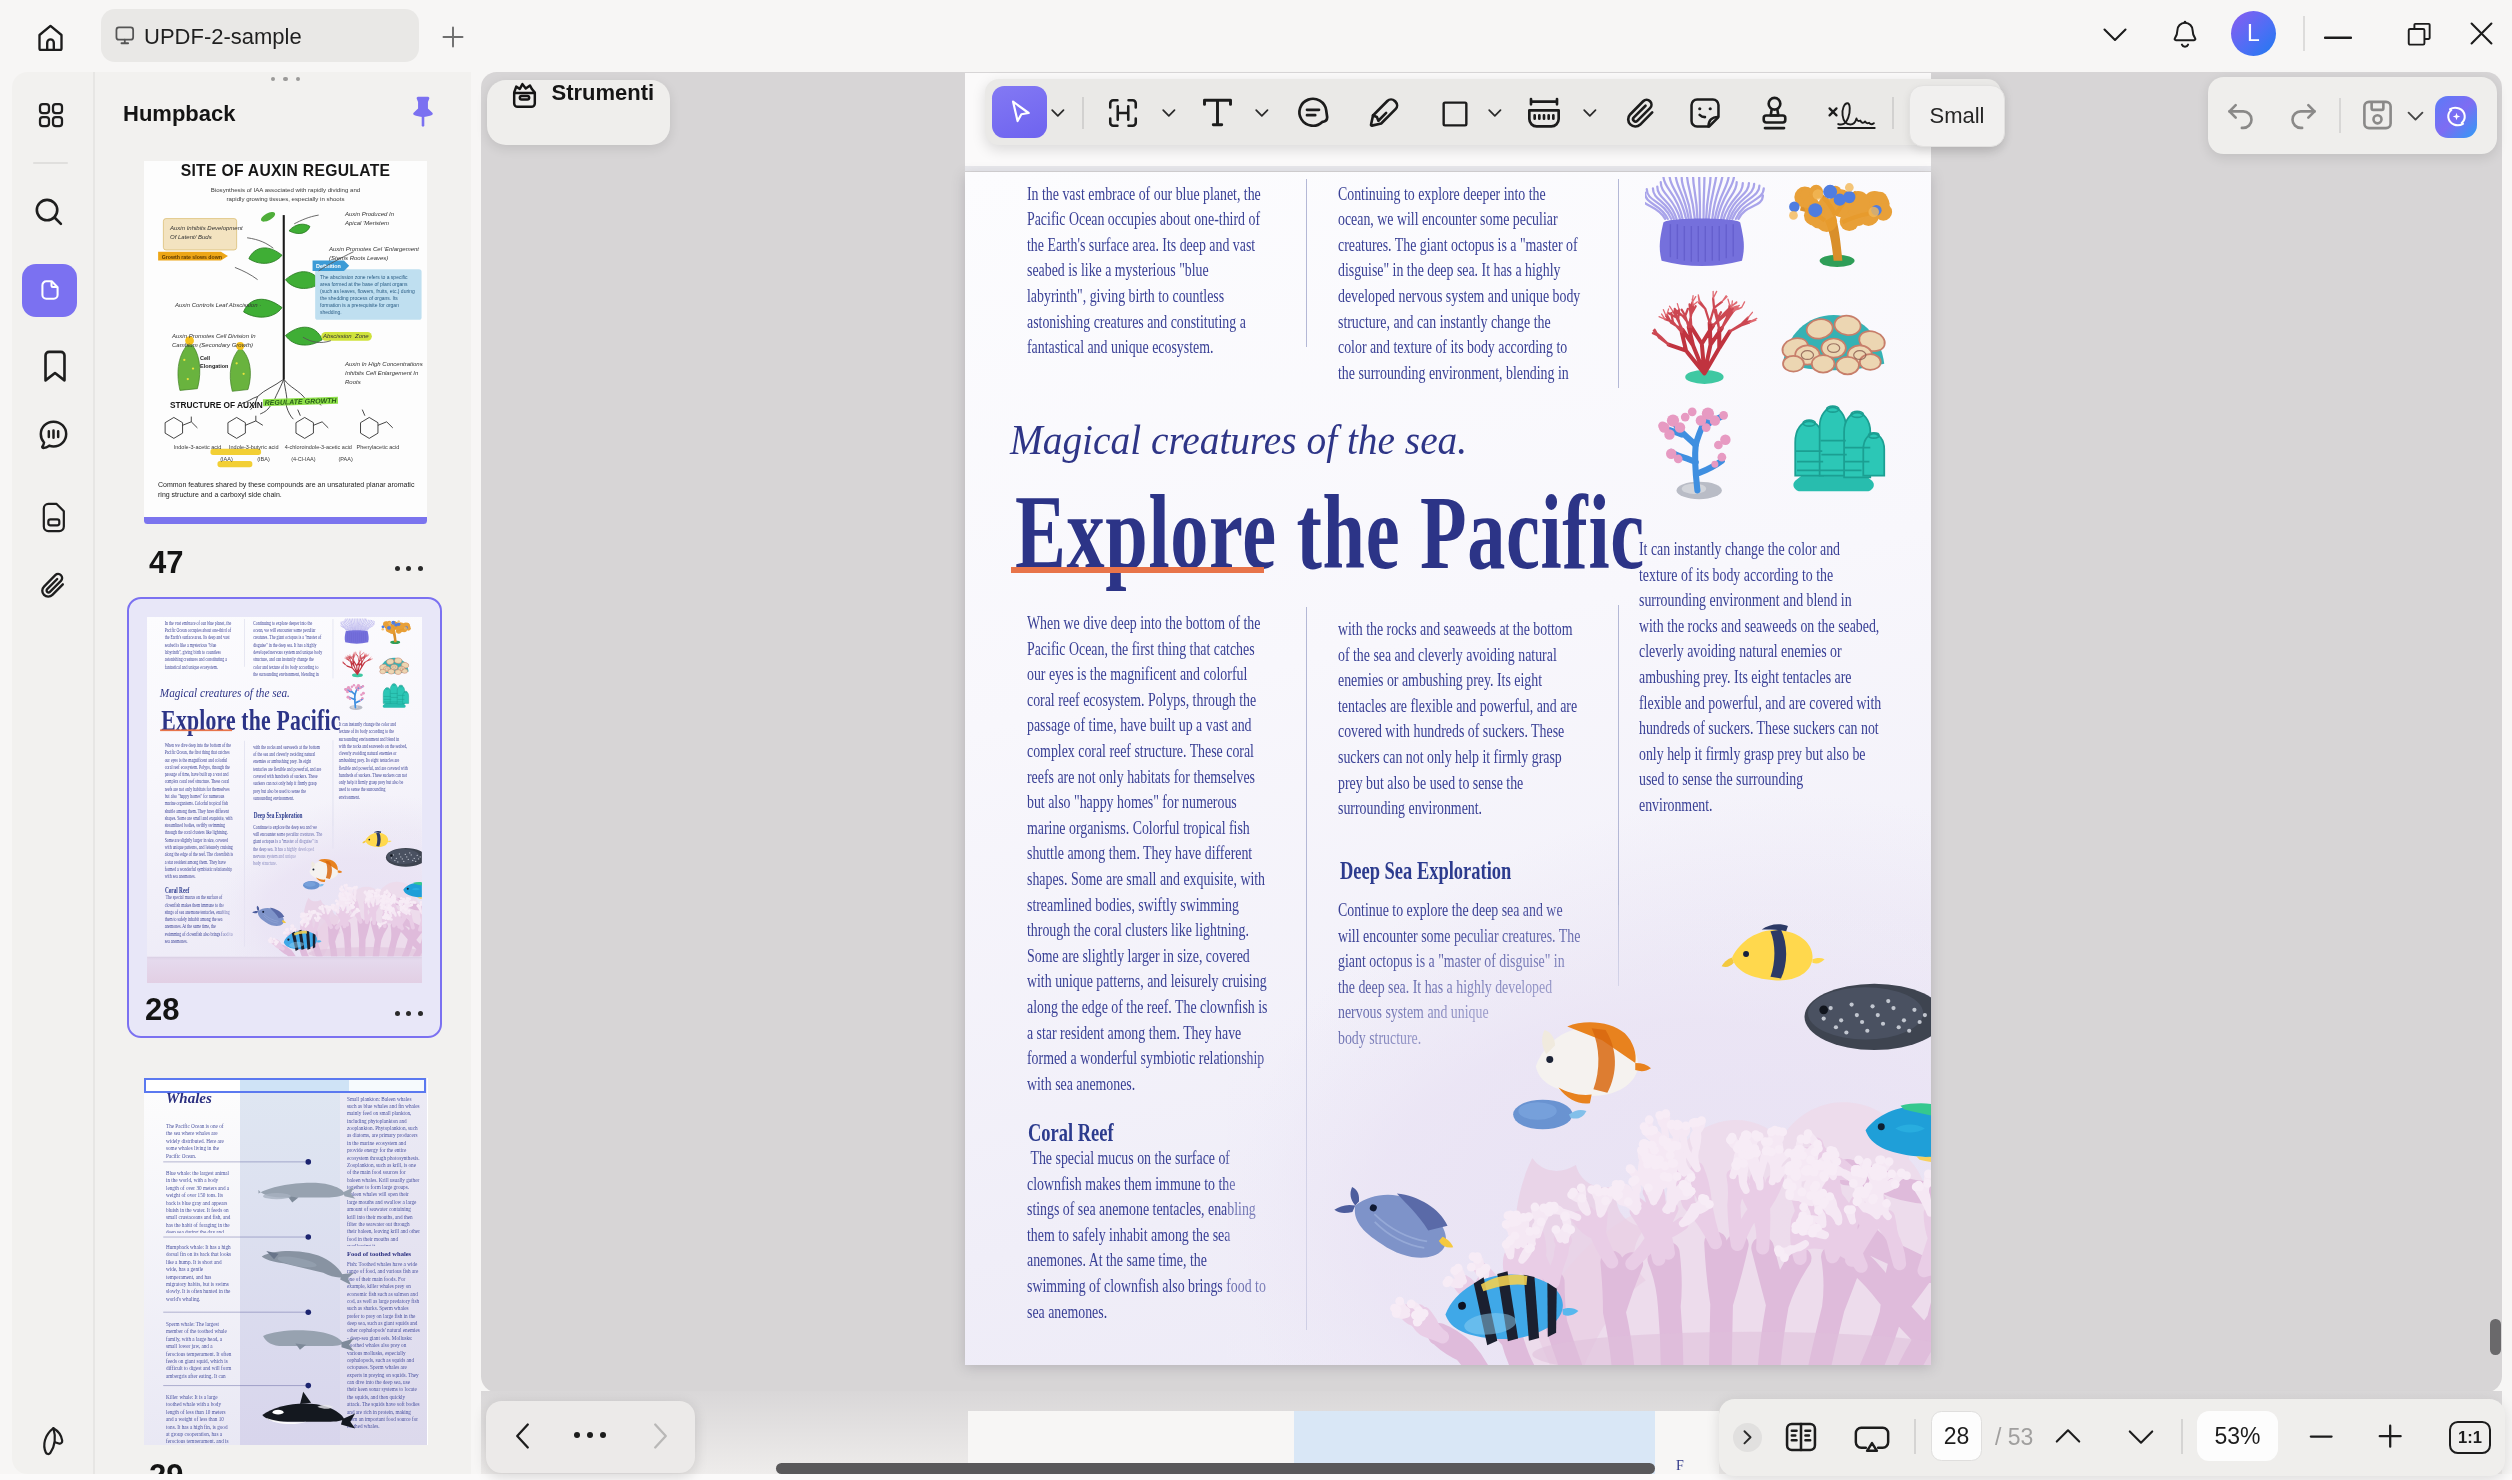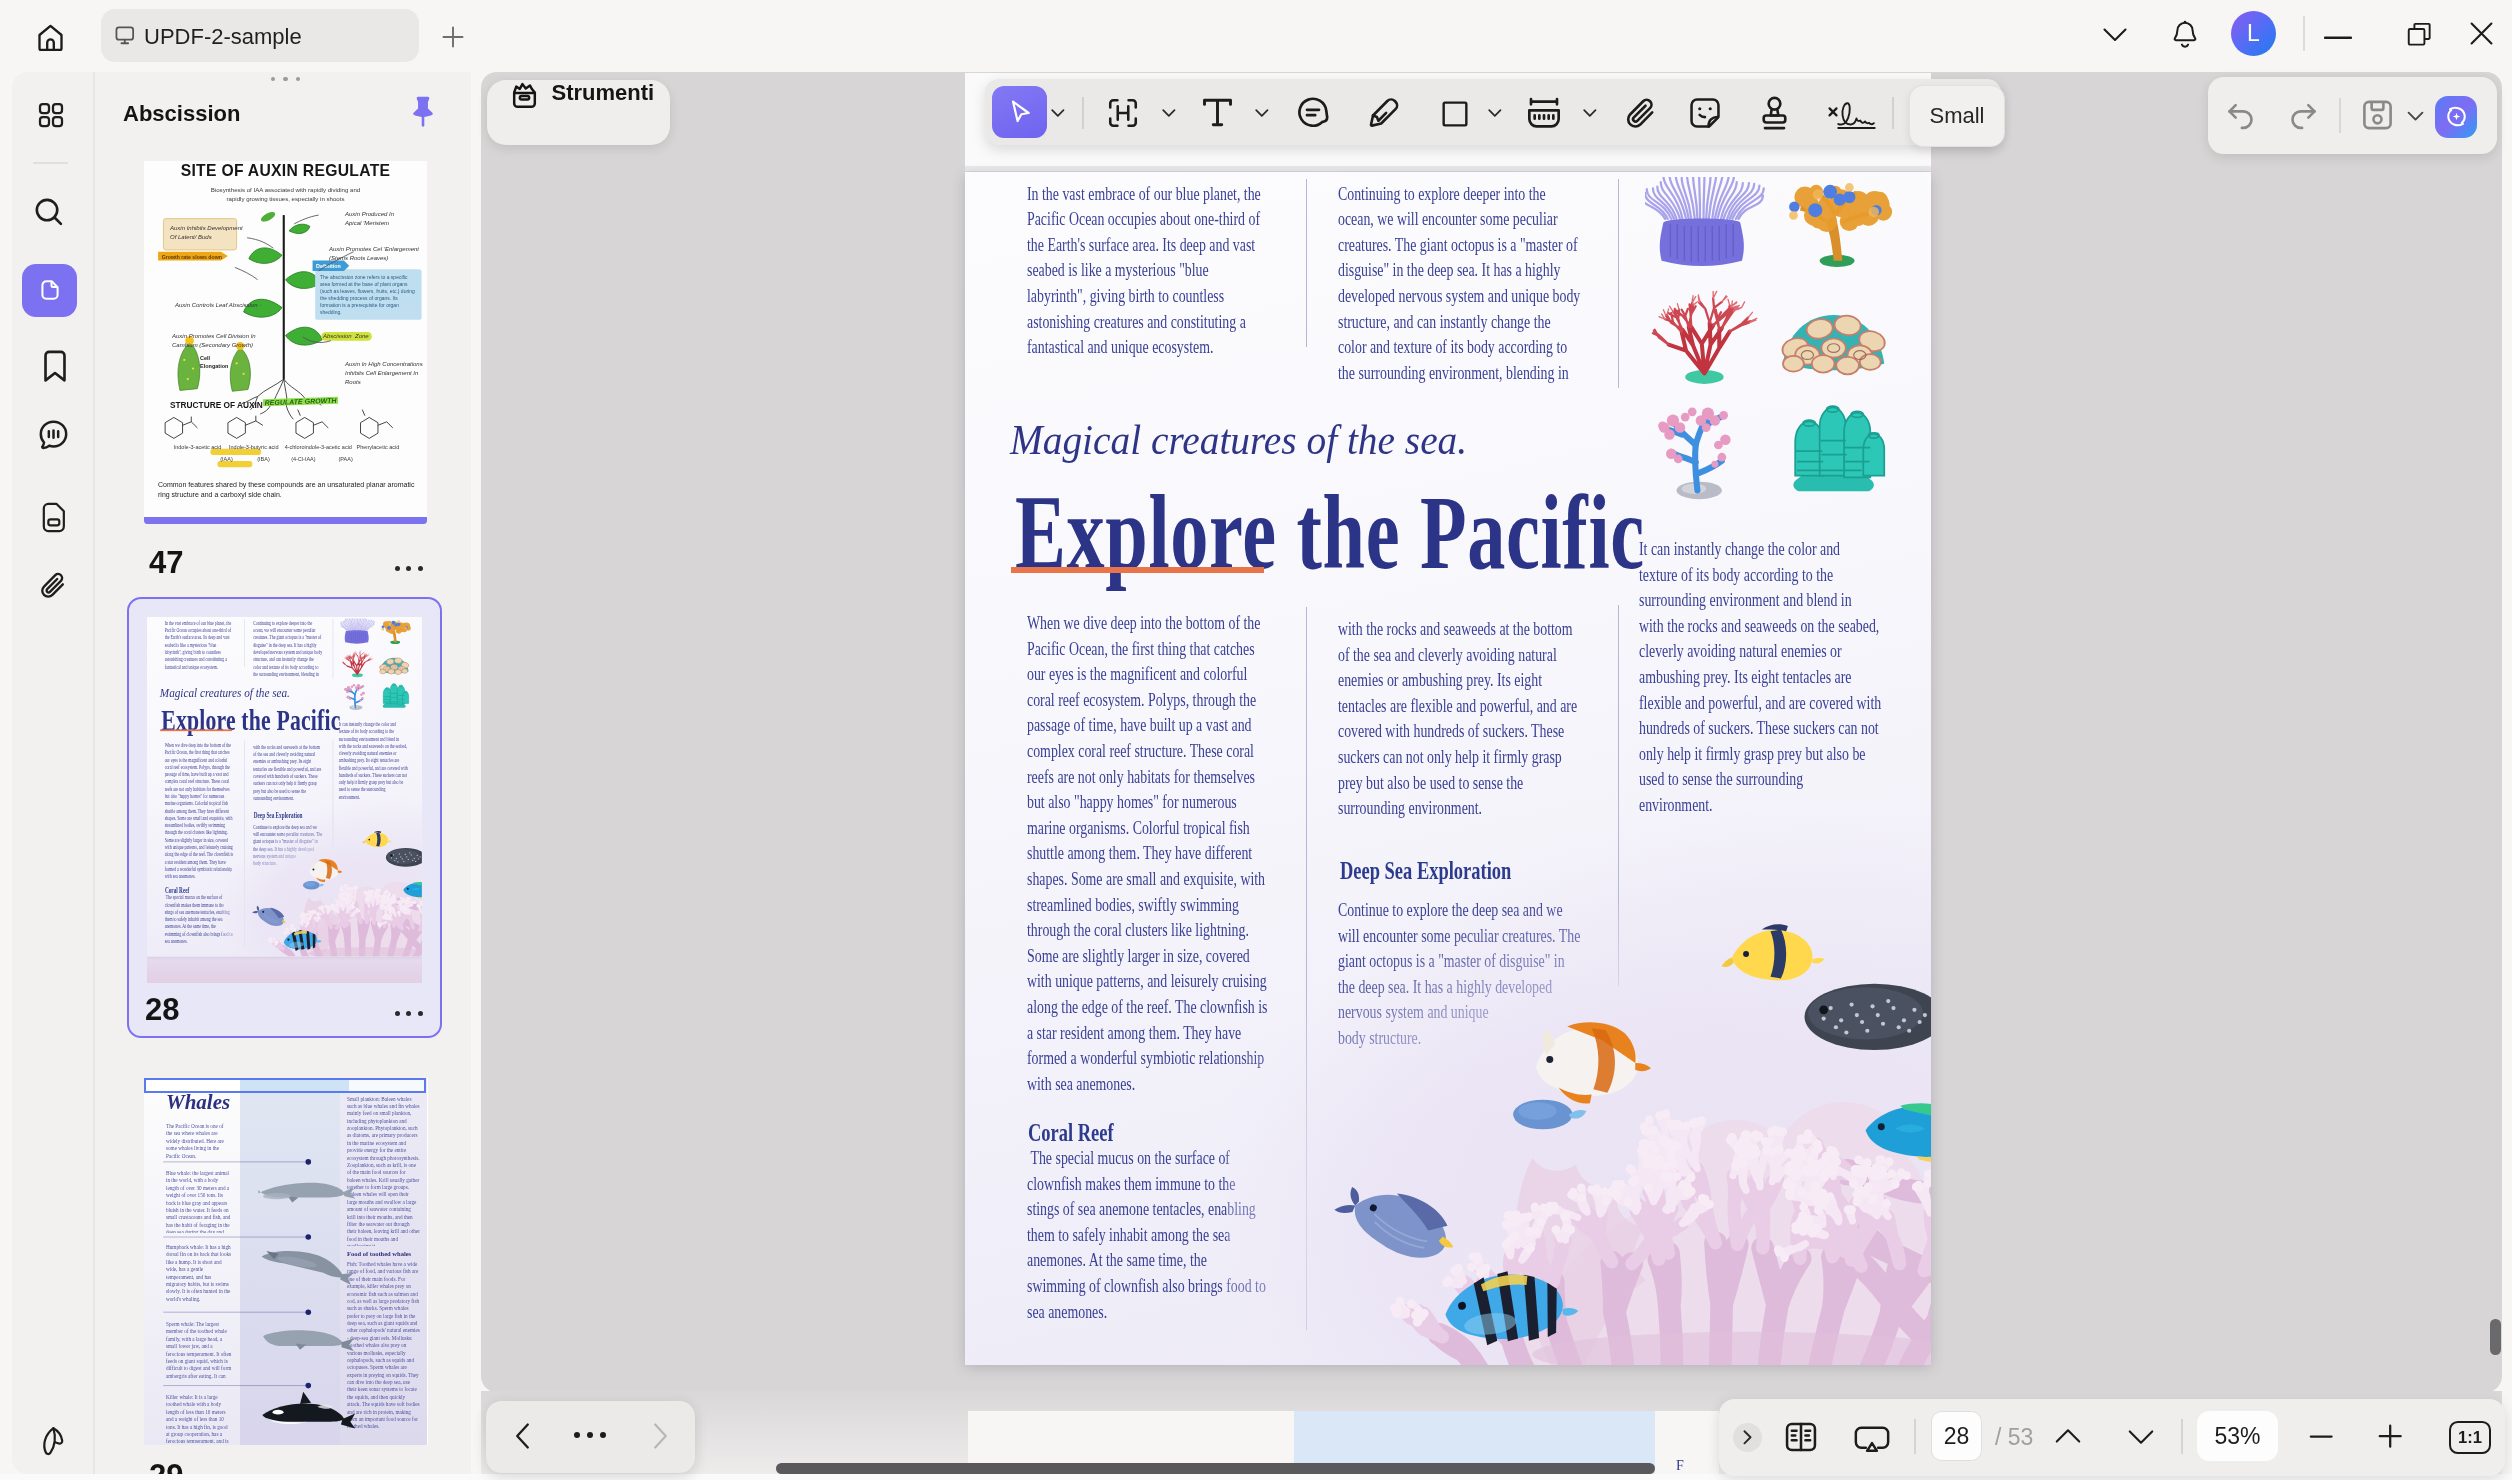--- a/index.html
+++ b/index.html
@@ -88,21 +88,21 @@
   <path d="M13.5 3.5c3.6 2 6.2 5.5 6.8 9.6.2 1.5-1.2 2.7-2.6 2.2l-3-1"></path>
 </svg>
 
 <div class="abs" style="left:271px;top:77px;width:35px;height:7px;">
   <div style="display:flex;gap:7.9px;">
       <i style="width:4.4px;height:4.4px;border-radius:2.6px;background:#9b9a99;"></i>
       <i style="width:4.4px;height:4.4px;border-radius:2.6px;background:#9b9a99;"></i>
       <i style="width:4.4px;height:4.4px;border-radius:2.6px;background:#9b9a99;"></i>
     </div>
 </div>
-<div class="abs" style="left:123px;top:101px;font-size:22px;font-weight:bold;color:#141414;">Abscission</div>
+<div class="abs" style="left:123px;top:101px;font-size:22px;font-weight:bold;color:#141414;">Humpback</div>
 <svg class="abs" style="left:410px;top:94px" width="26" height="38" viewBox="0 0 20 29" fill="#7b71f1">
   <path d="M6.2 2h7.6c.8 0 1.3.8 1 1.5l-1 2.5v5l3.4 3.4c.5.5.4 1.4-.3 1.7-1.9.9-4.3 1.4-6.9 1.4s-5-.5-6.9-1.4c-.7-.3-.8-1.2-.3-1.7L6.2 11V6l-1-2.5c-.3-.7.2-1.5 1-1.5z"></path>
   <rect x="9" y="16" width="2" height="9" rx="1"></rect>
 </svg>
 
 <div id="thumb27" class="abs" style="left:144px;top:161px;width:283px;height:362px;background:#fdfdfd;overflow:hidden;font-family:'Liberation Sans',sans-serif;">
   <div style="position:absolute;left:0;top:0.9px;width:100%;text-align:center;font-weight:bold;font-size:15.7px;color:#161616;letter-spacing:0.3px;">SITE OF AUXIN REGULATE</div>
   <div style="position:absolute;left:0;top:23.6px;width:100%;text-align:center;font-size:6.1px;color:#3a3a3a;line-height:1.5;">Biosynthesis of IAA associated with rapidly dividing and<br>rapidly growing tissues, especially in shoots</div>
   <svg style="position:absolute;left:0;top:0" width="283" height="362" viewBox="0 0 324 415">
     <path d="M160 62V250" stroke="#1a1a1a" stroke-width="2.4"></path>
@@ -852,21 +852,21 @@
 <div class="abs" style="left:395px;top:1011px;display:flex;gap:6.1px;">
     <i style="width:5.2px;height:5.2px;border-radius:2.6px;background:#2a2a2a"></i>
     <i style="width:5.2px;height:5.2px;border-radius:2.6px;background:#2a2a2a"></i>
     <i style="width:5.2px;height:5.2px;border-radius:2.6px;background:#2a2a2a"></i>
   </div>
 
 <div id="thumb29" class="abs" style="left:144px;top:1078px;width:284px;height:367px;background:#fff;overflow:hidden;">
   <div style="position:absolute;left:0;top:0;width:96px;height:367px;background:linear-gradient(#fdfdfd,#e9e8f4);"></div>
   <div style="position:absolute;left:96px;top:0;width:100px;height:367px;background:linear-gradient(#dfe7f2,#d8d5ec);"></div>
   <div style="position:absolute;left:196px;top:0;width:87px;height:367px;background:linear-gradient(#ecebf5,#dcd9ec);"></div>
-  <div style="position:absolute;left:22px;top:12.2px;font-family:'Liberation Serif',serif;font-style:italic;font-weight:bold;font-size:21px;color:#2c3080;">Whales</div>
+  <div style="position:absolute;left:22px;top:12.2px;font-family:'Liberation Serif',serif;font-style:italic;font-weight:bold;font-size:15px;color:#2c3080;">Whales</div>
   <div class="t29" style="left:22px;top:45px;width:63px;">The Pacific Ocean is one of the sea where whales are widely distributed. Here are some whales living in the Pacific Ocean.</div>
   <div class="t29" style="left:22px;top:92px;width:66px;height:63px;">Blue whale: the largest animal in the world, with a body length of over 30 meters and a weight of over 150 tons. Its back is blue gray and appears bluish in the water. It feeds on small crustaceans and fish, and has the habit of foraging in the deep sea during the day and surfacing at night.</div>
   <div class="t29" style="left:22px;top:166px;width:66px;height:63px;">Humpback whale: It has a high dorsal fin on its back that looks like a hump. It is short and wide, has a gentle temperament, and has migratory habits, but is swims slowly. It is often hunted in the world's whaling.</div>
   <div class="t29" style="left:22px;top:243px;width:66px;height:59px;">Sperm whale: The largest member of the toothed whale family, with a large head, a small lower jaw, and a ferocious temperament. It often feeds on giant squid, which is difficult to digest and will form ambergris after eating. It can dive to a depth of nearly 3,000 meters underwater.</div>
   <div class="t29" style="left:22px;top:316px;width:66px;height:49px;">Killer whale: It is a large toothed whale with a body length of less than 10 meters and a weight of less than 10 tons. It has a high fin, is good at group cooperation, has a ferocious temperament, and is a large marine predator that preys on penguins, seals, etc., and sometimes even hunts great white sharks.</div>
   <div class="t29" style="left:203px;top:7px;width:73px;font-weight:bold;color:#2c3080;font-size:6.1px;">Food of baleen whales</div>
   <div class="t29" style="left:203px;top:17.5px;width:73px;height:150px;">Small plankton: Baleen whales such as blue whales and fin whales mainly feed on small plankton, including phytoplankton and zooplankton. Phytoplankton, such as diatoms, are primary producers in the marine ecosystem and provide energy for the entire ecosystem through photosynthesis. Zooplankton, such as krill, is one of the main food sources for baleen whales. Krill usually gather together to form large groups. Baleen whales will open their large mouths and swallow a large amount of seawater containing krill into their mouths, and then filter the seawater out through their baleen, leaving krill and other food in their mouths and swallowing it.</div>
   <div class="t29" style="left:203px;top:171px;width:73px;font-weight:bold;color:#2c3080;font-size:6.5px;">Food of toothed whales</div>
   <div class="t29" style="left:203px;top:183px;width:73px;height:175px;">Fish: Toothed whales have a wide range of food, and various fish are one of their main foods. For example, killer whales prey on economic fish such as salmon and cod, as well as large predatory fish such as sharks. Sperm whales prefer to prey on large fish in the deep sea, such as giant squids and other cephalopods' natural enemies - deep-sea giant eels. Mollusks: Toothed whales also prey on various mollusks, especially cephalopods, such as squids and octopuses. Sperm whales are experts in preying on squids. They can dive into the deep sea, use their keen sonar systems to locate the squids, and then quickly attack. The squids have soft bodies and are rich in protein, making them an important food source for toothed whales.</div>
   <svg style="position:absolute;left:0;top:0" width="284" height="367" viewBox="0 0 325 420">

